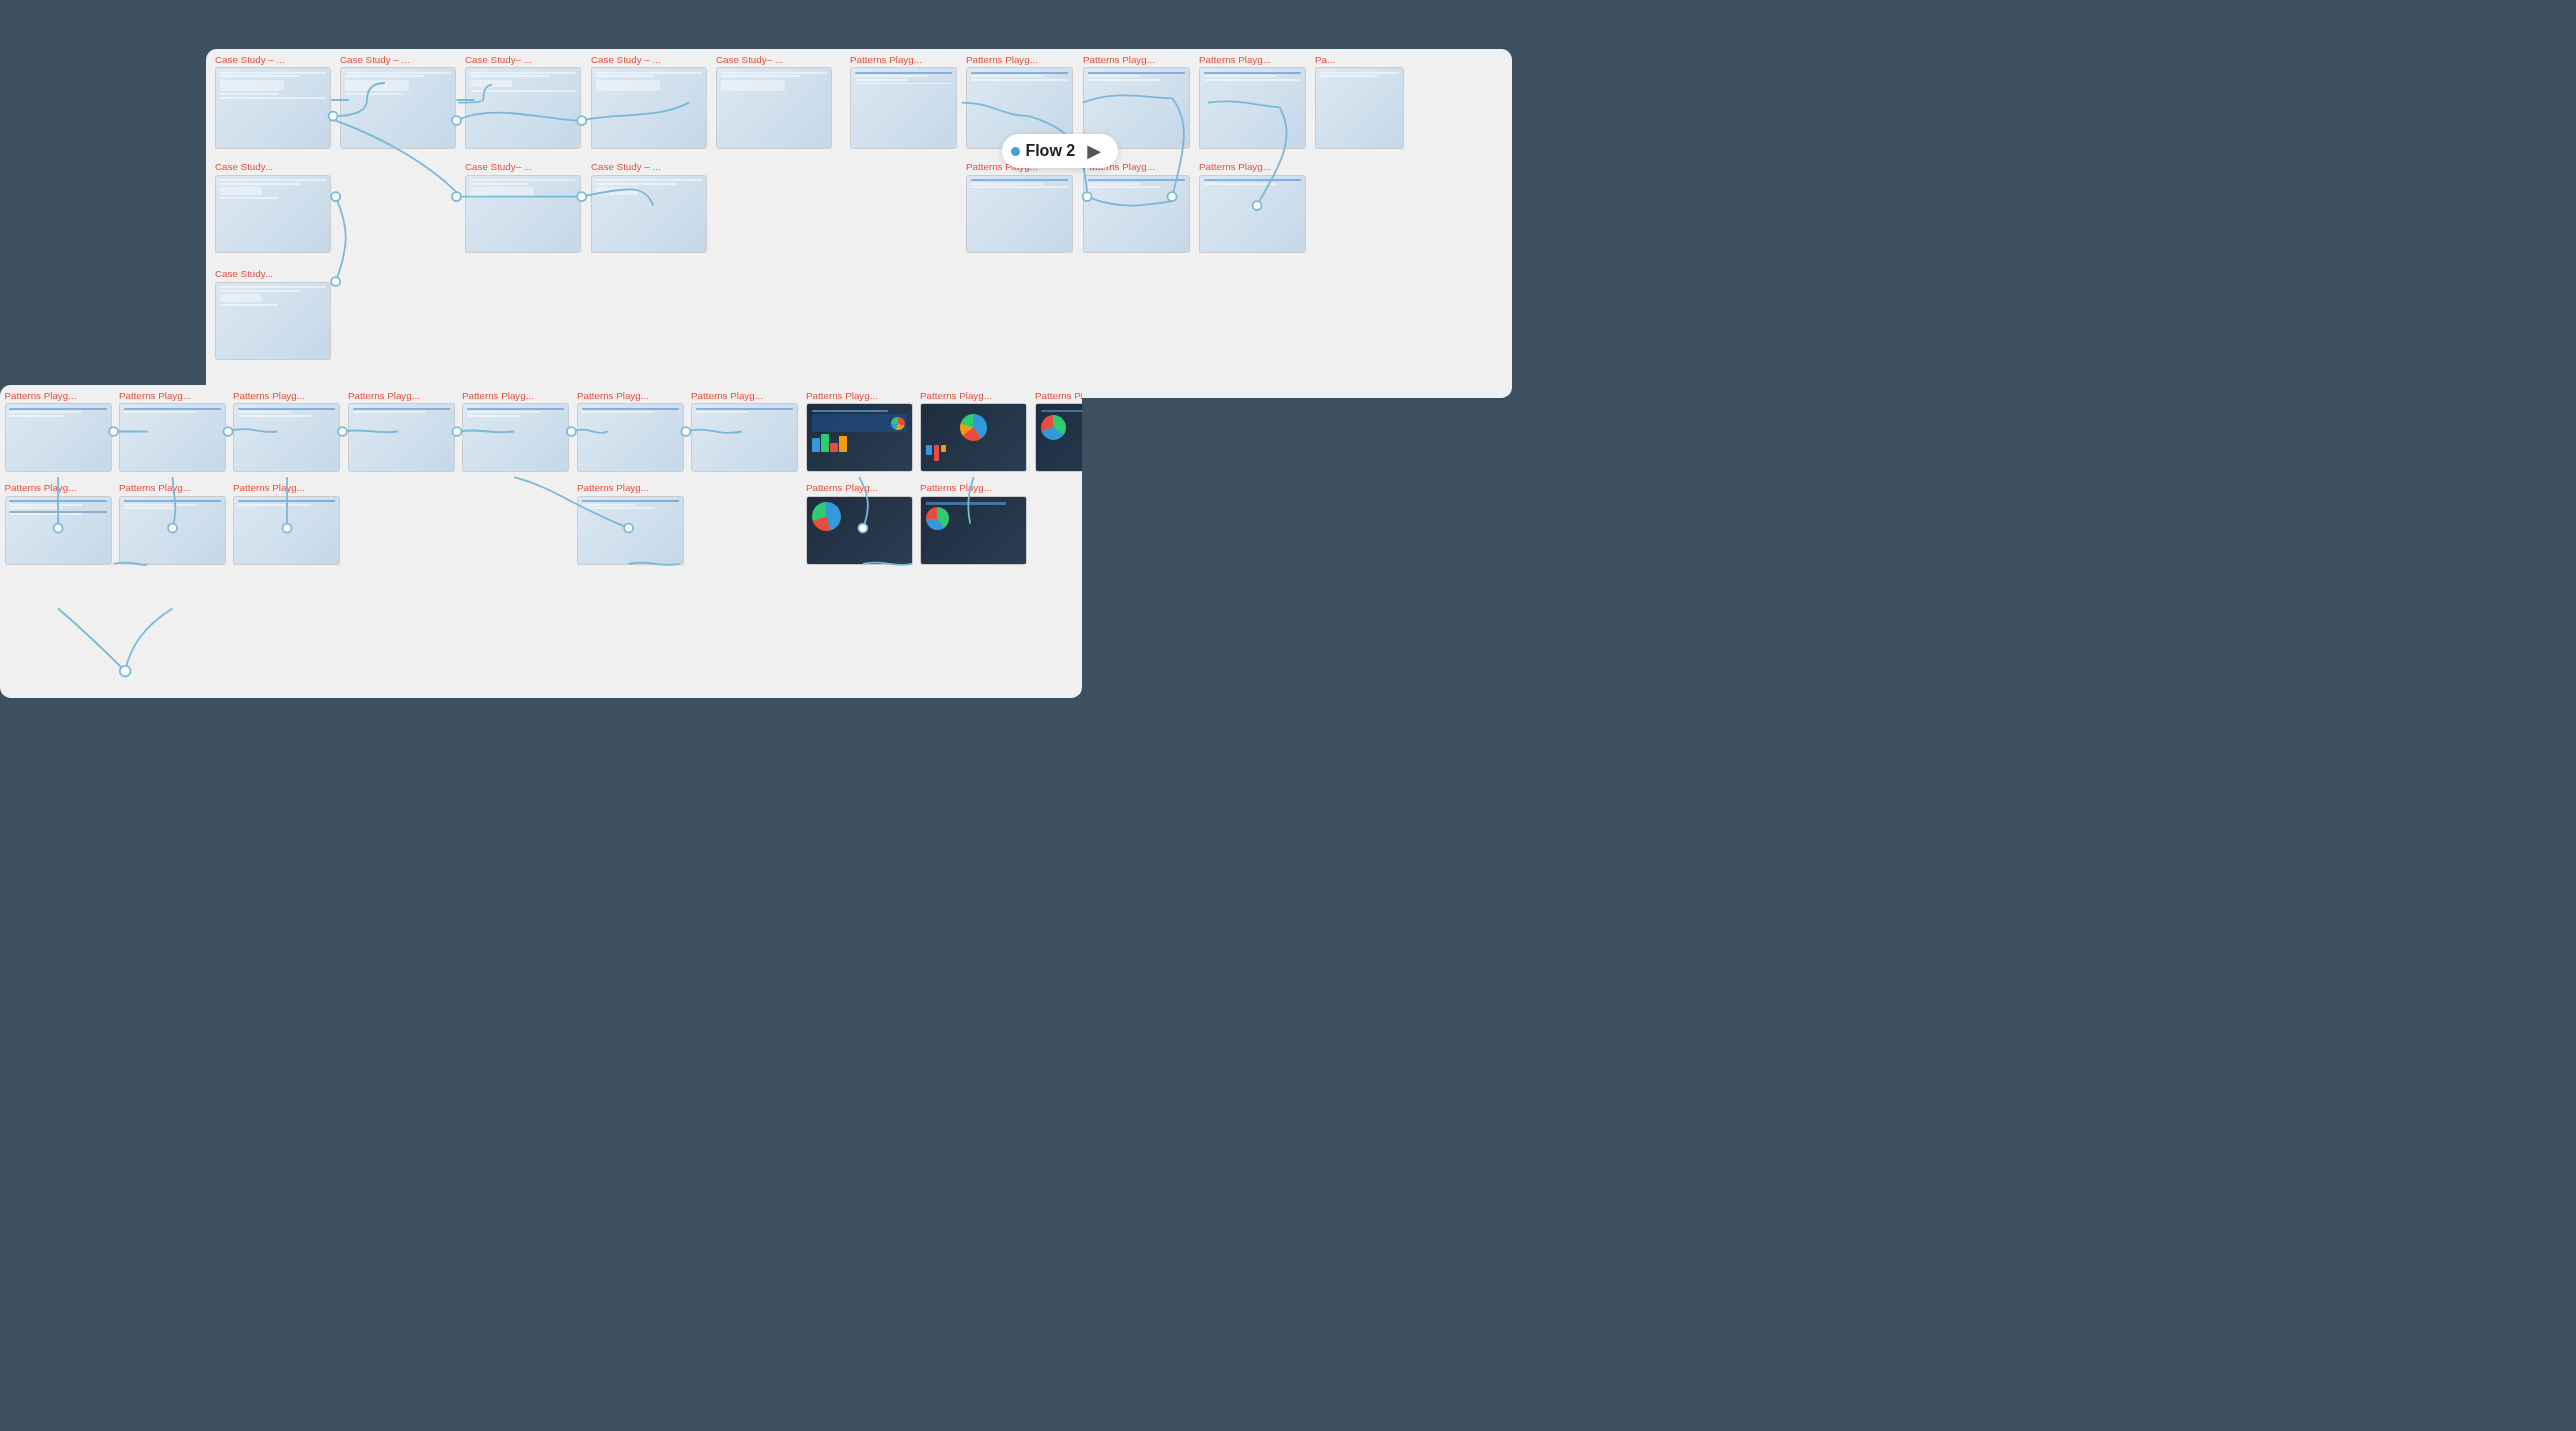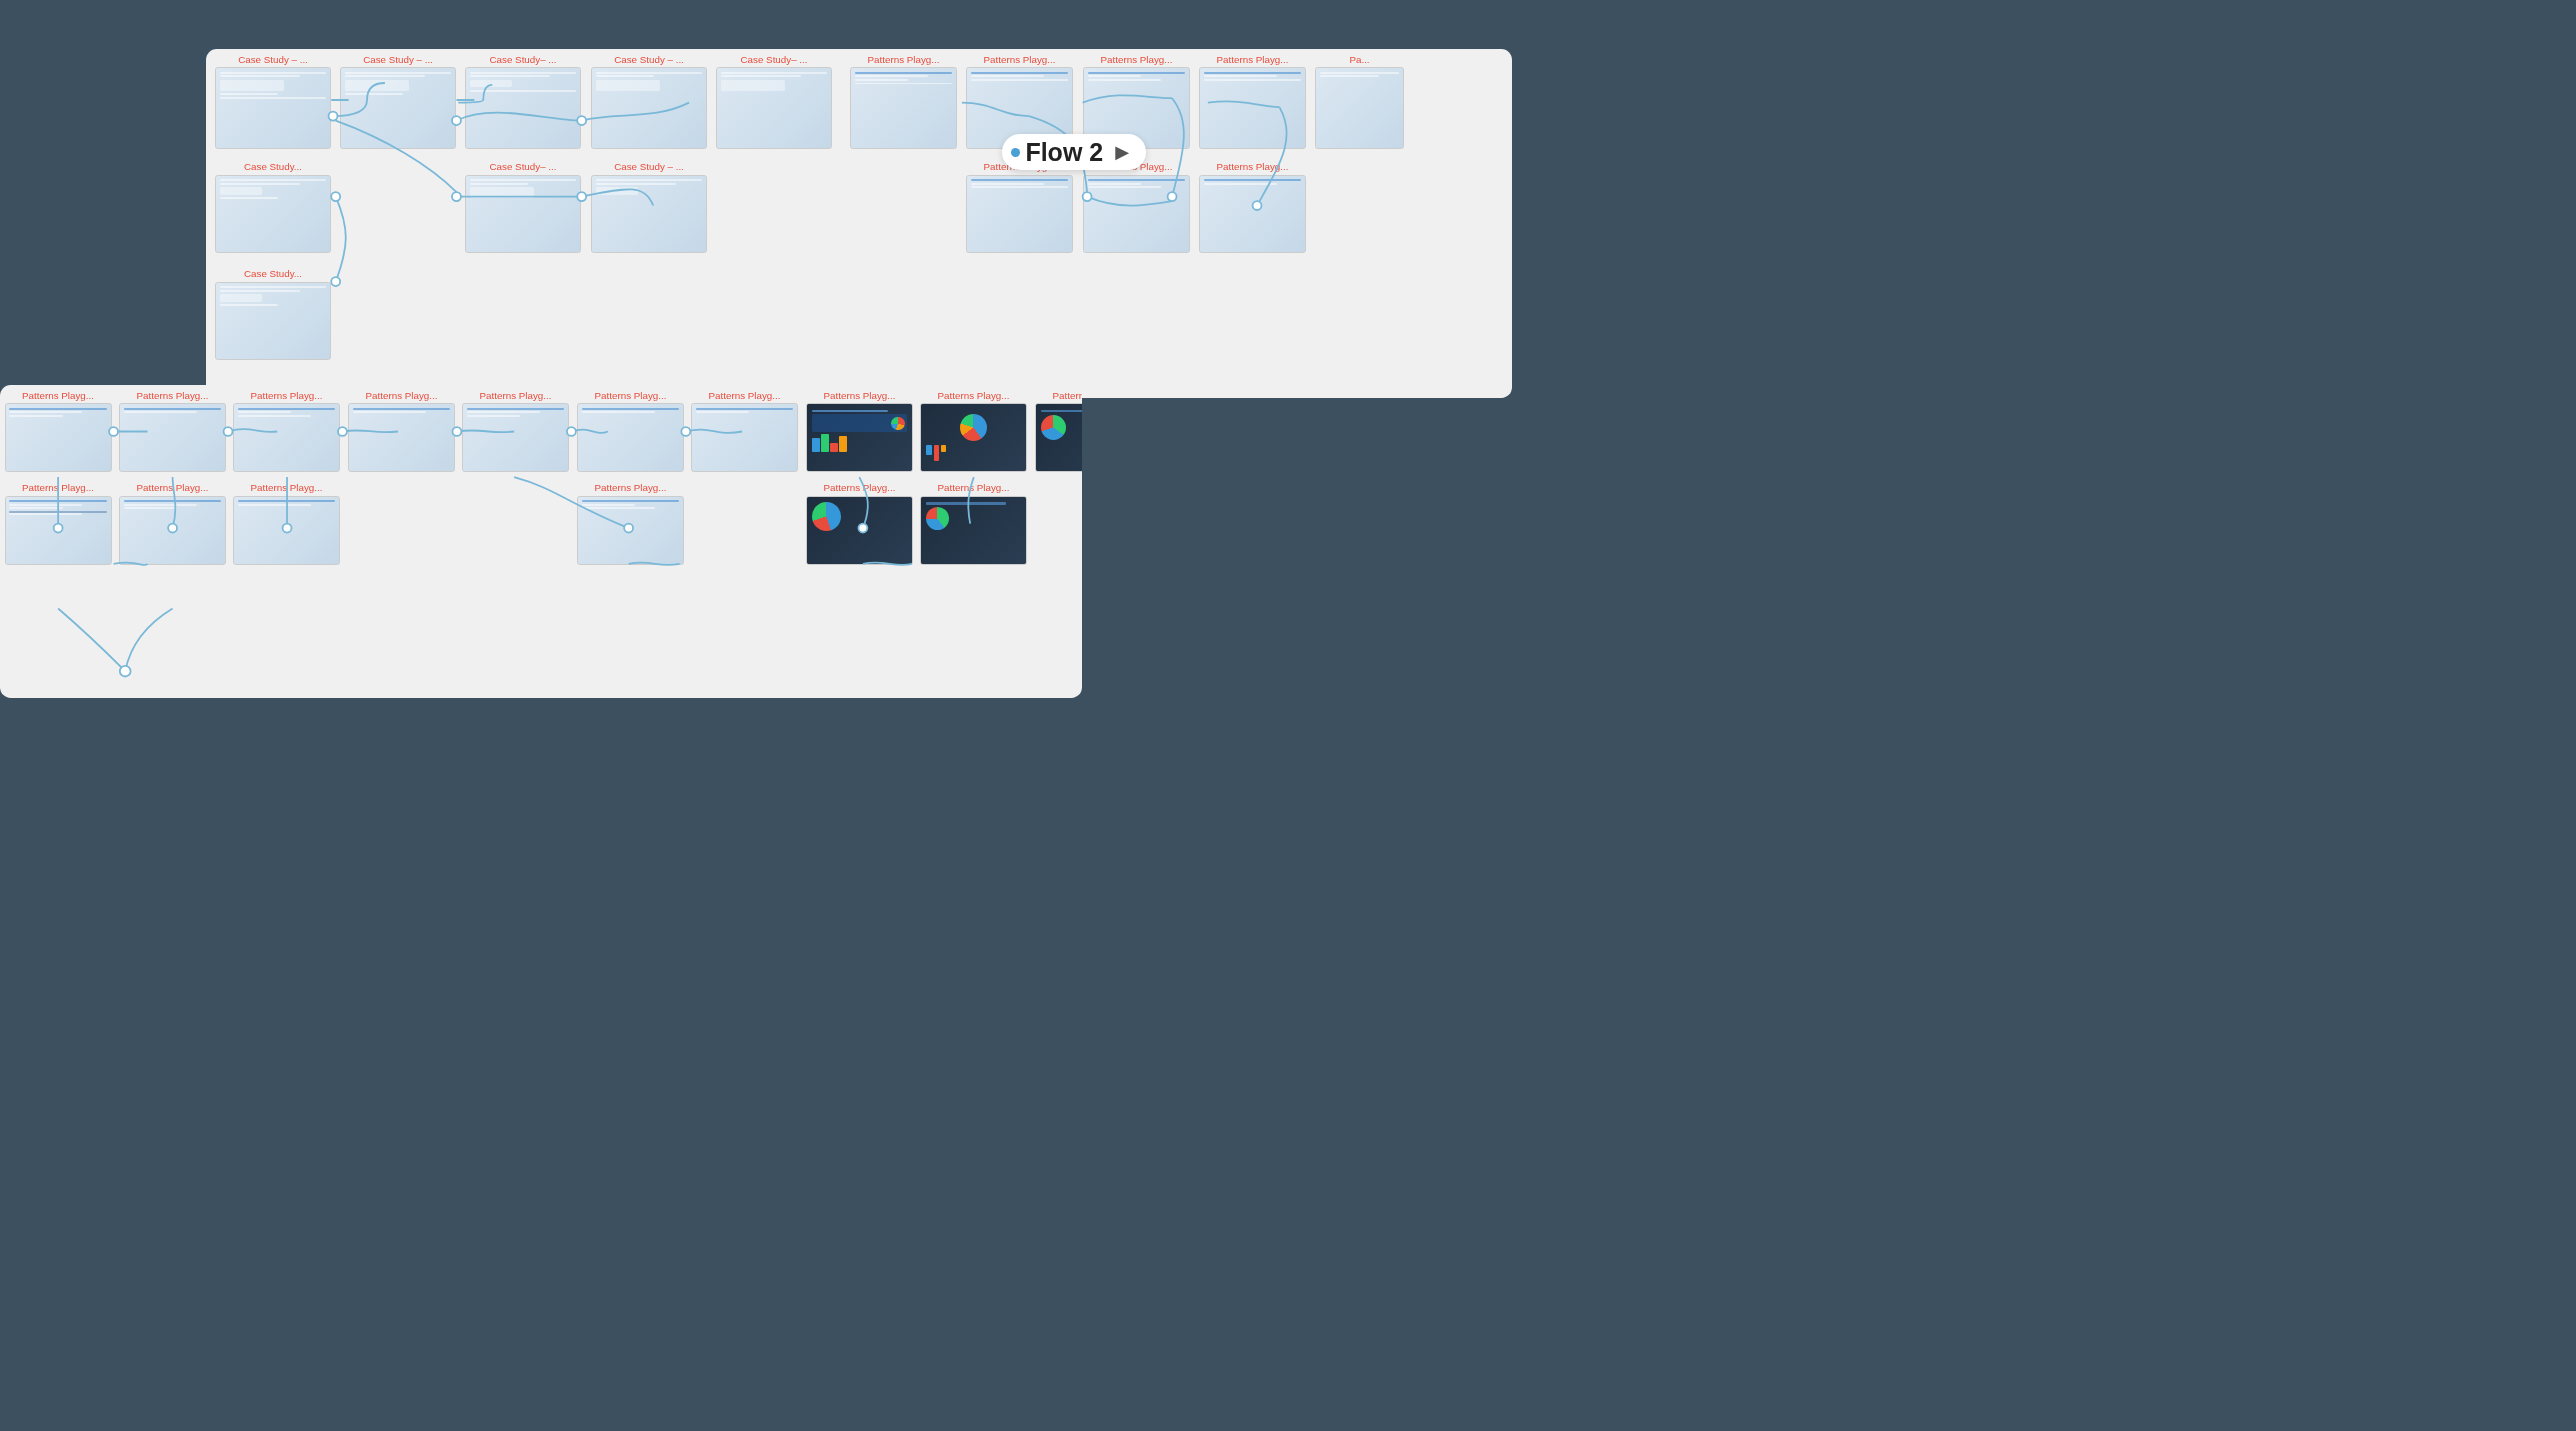--- a/index.html
+++ b/index.html
@@ -47,21 +47,21 @@
     }
 
     .flow-badge-dot {
       width: 9px;
       height: 9px;
       background: #4a9fd4;
       border-radius: 50%;
     }
 
     .flow-badge-label {
-      font-size: 25px;
+      font-size: 16px;
       font-weight: 600;
       color: #222;
     }
 
     .play-btn {
       width: 27px;
       height: 27px;
       background: transparent;
       border: none;
       cursor: pointer;
@@ -76,21 +76,20 @@
     .connections-svg {
       position: absolute;
       inset: 0;
       pointer-events: none;
       z-index: 5;
     }
 
     
     .thumb-group {
       position: absolute;
-      text-align: center;
     }
 
     .thumb-group .group-title {
       font-size: 9.8px;
       color: #e74c3c;
       font-weight: 500;
       white-space: nowrap;
       overflow: hidden;
       text-overflow: ellipsis;
       margin-bottom: 2.7px;

